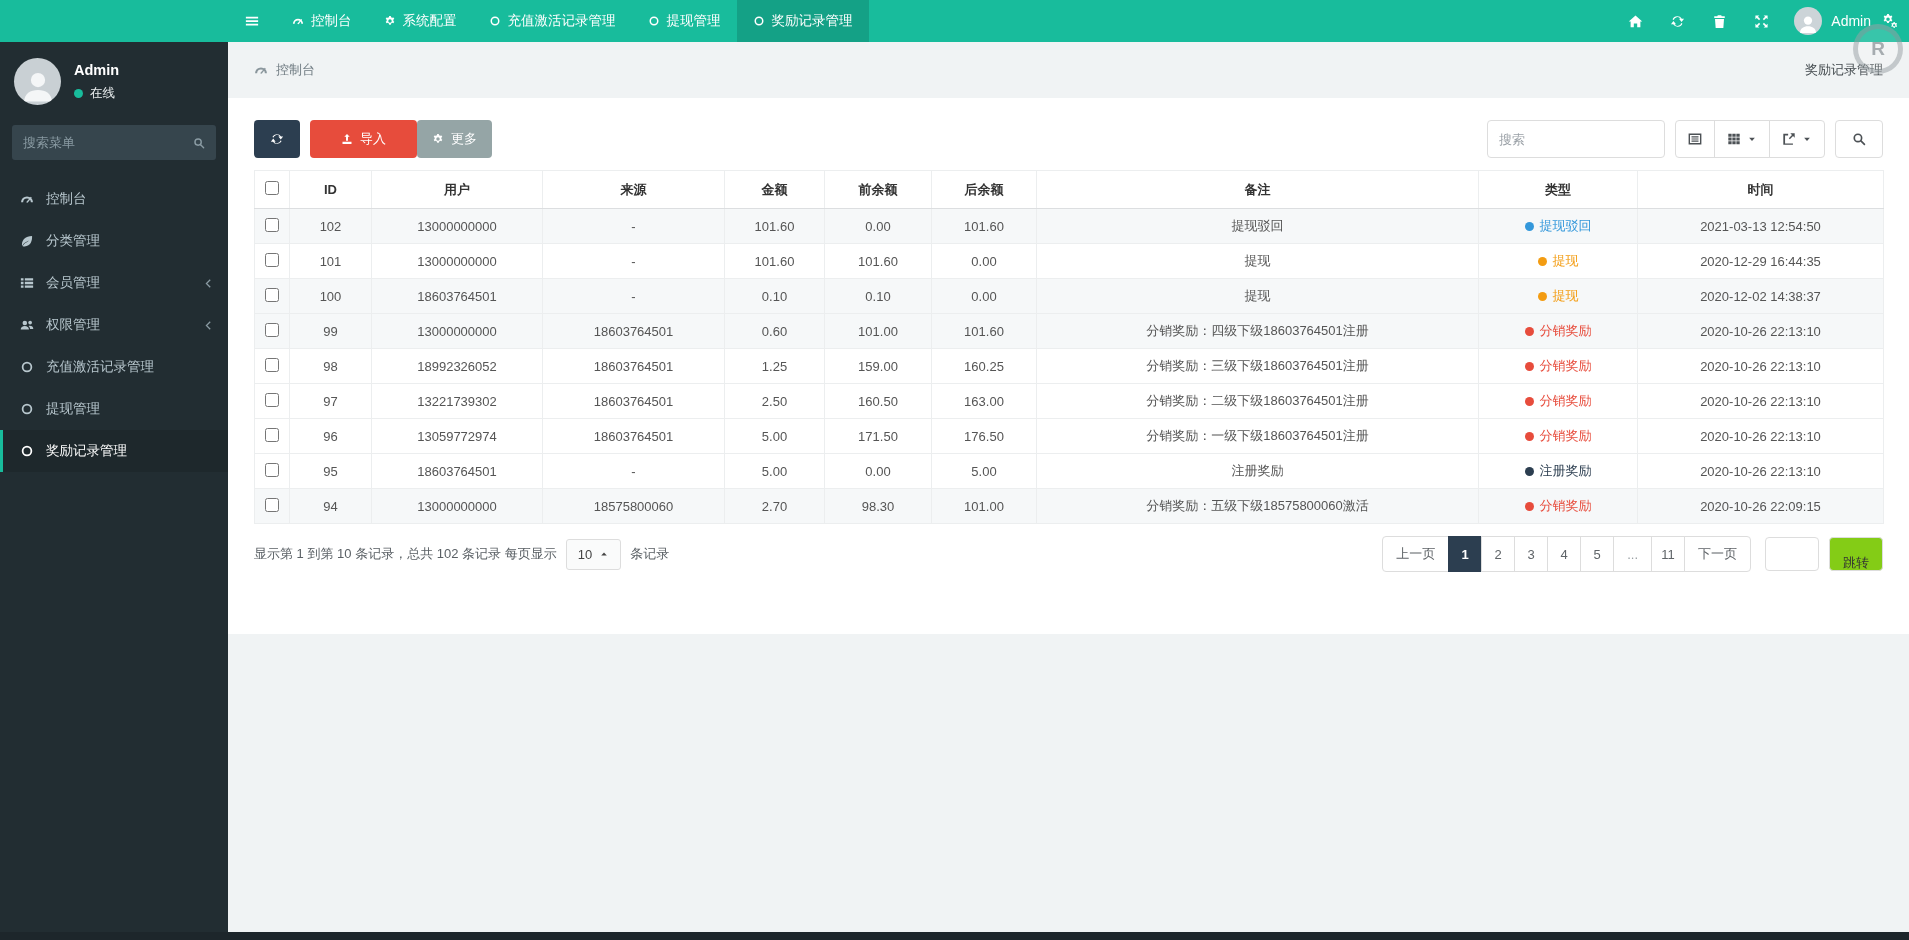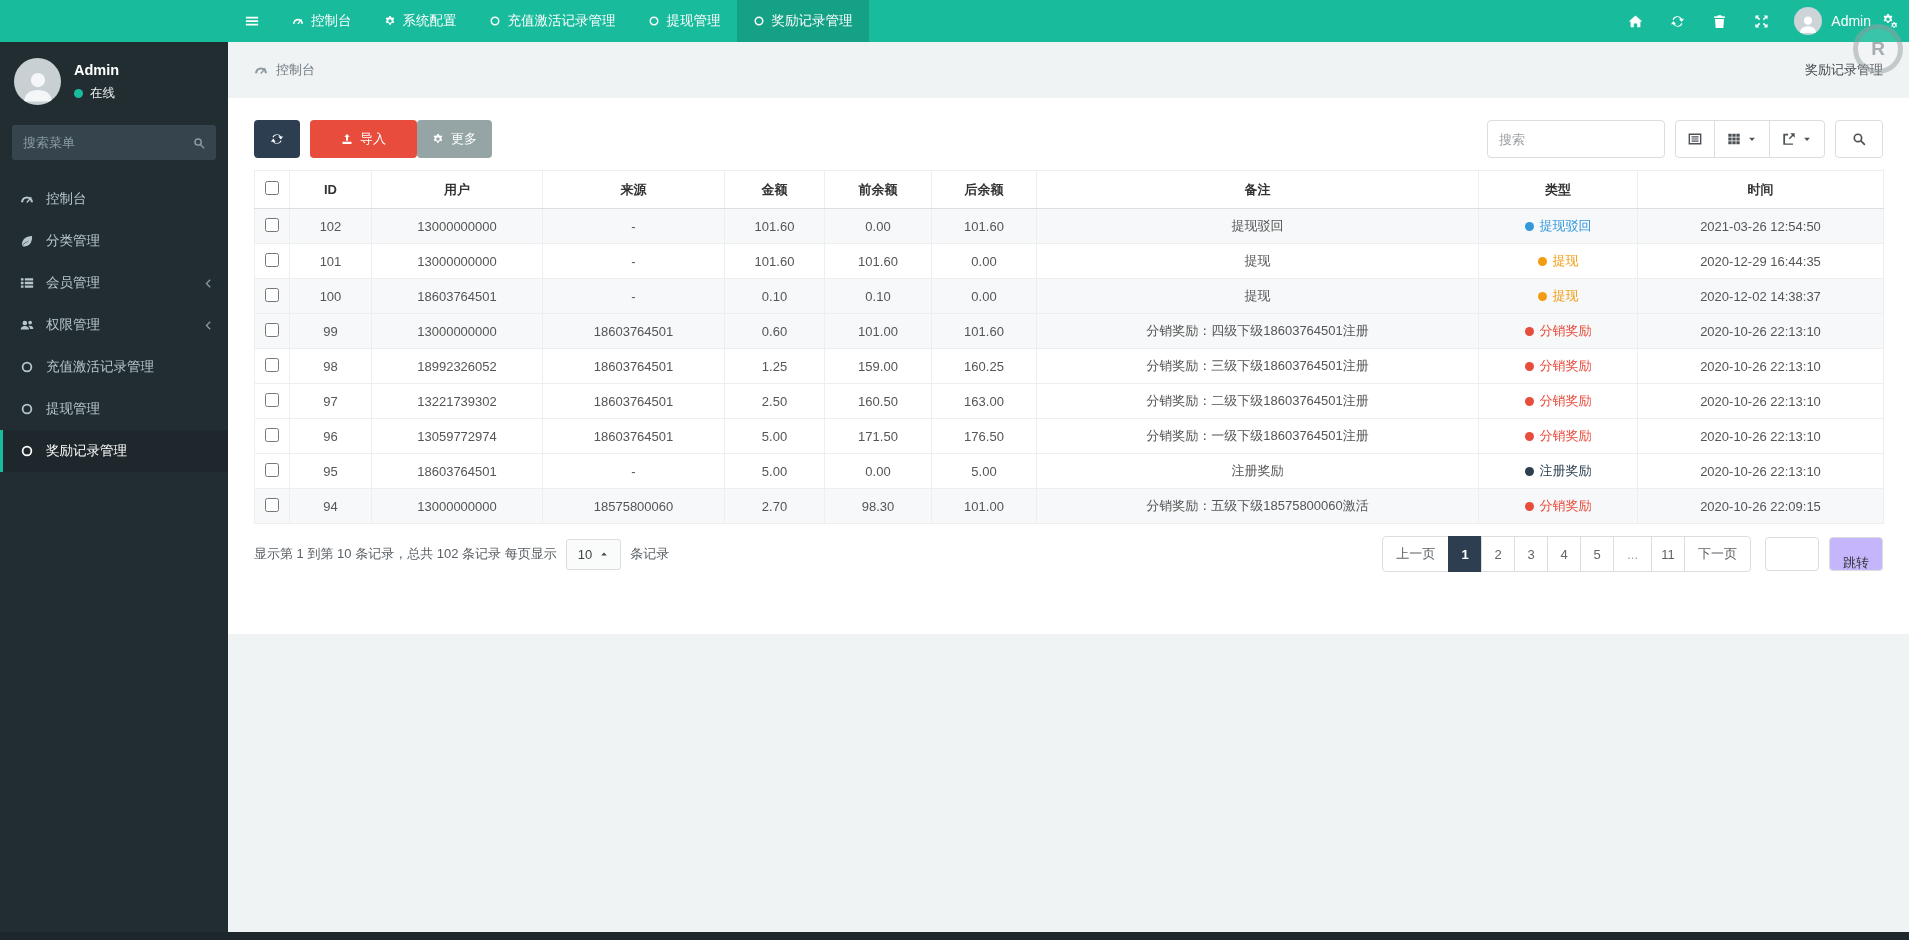--- a/index.html
+++ b/index.html
@@ -92,21 +92,21 @@
   .pagination { margin-left: auto; display: flex; }
   .page-btn { min-width: 34px; height: 36px; padding: 0 13px; border: 1px solid #ddd; background: #fff; color: #5f6468;
               display: inline-flex; align-items: center; justify-content: center; cursor: pointer; margin-left: -1px; font-size: 13px; }
   .page-btn.number { padding: 0; width: 34px; }
   .page-btn:first-child { border-radius: 4px 0 0 4px; margin-left: 0; }
   .page-btn:last-child { border-radius: 0 4px 4px 0; }
   .page-btn.active { background: #2C3E50; border-color: #2C3E50; color: #fff; font-weight: bold; }
   .page-btn.ellipsis { color: #9aa0a4; cursor: default; }
   .jump-input { width: 54px; height: 34px; border: 1px solid #ddd; border-radius: 4px; margin-left: 14px; outline: none; padding: 0 6px; }
   .jump-btn { margin-left: 10px; height: 34px; padding: 16px 13px; border: 1px solid #ddd; border-radius: 4px;
-              background: #c4b5fd; color: #333; cursor: pointer; font-family: inherit; font-size: 13px; }
+              background: #84cc16; color: #333; cursor: pointer; font-family: inherit; font-size: 13px; }
 
   .watermark { position: absolute; top: 24px; left: 1853px; width: 50px; height: 50px; border-radius: 50%;
                border: 5px solid rgba(138,147,151,.45); background: rgba(255,255,255,.14);
                color: rgba(125,134,138,.65); display: flex; align-items: center; justify-content: center;
                font-size: 19px; font-weight: bold; z-index: 40; }
   .bottom-strip { position: absolute; left: 0; right: 0; bottom: 0; height: 8px; background: #1d262b; z-index: 45; }
 </style>
 </head>
 <body>
 
@@ -441,21 +441,21 @@
             <td>13000000000</td>
             <td>-</td>
             <td>101.60</td>
             <td>0.00</td>
             <td>101.60</td>
             <td>提现驳回</td>
             <td><span class="type-badge">
                 <span class="type-dot" style="background:#3498DB"></span>
                 <span style="color:#3498DB">提现驳回</span>
               </span></td>
-            <td>2021-03-26 12:54:50</td>
+            <td>2021-03-13 12:54:50</td>
           </tr>
           <tr class="">
             <td><input type="checkbox" style=""></td>
             <td>101</td>
             <td>13000000000</td>
             <td>-</td>
             <td>101.60</td>
             <td>101.60</td>
             <td>0.00</td>
             <td>提现</td>

